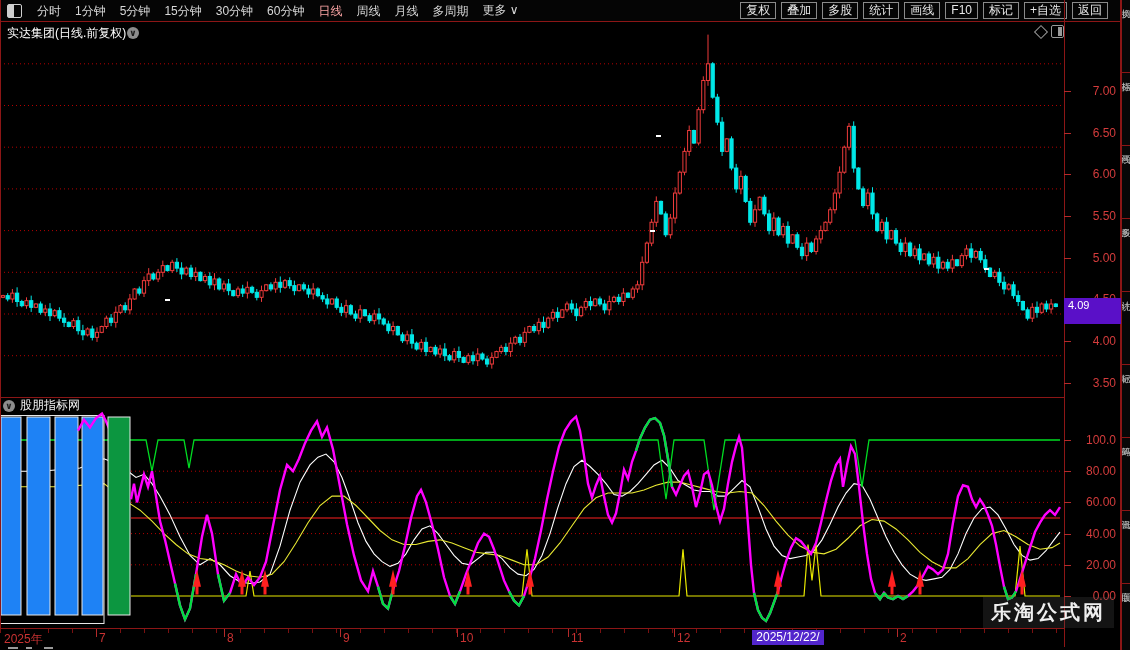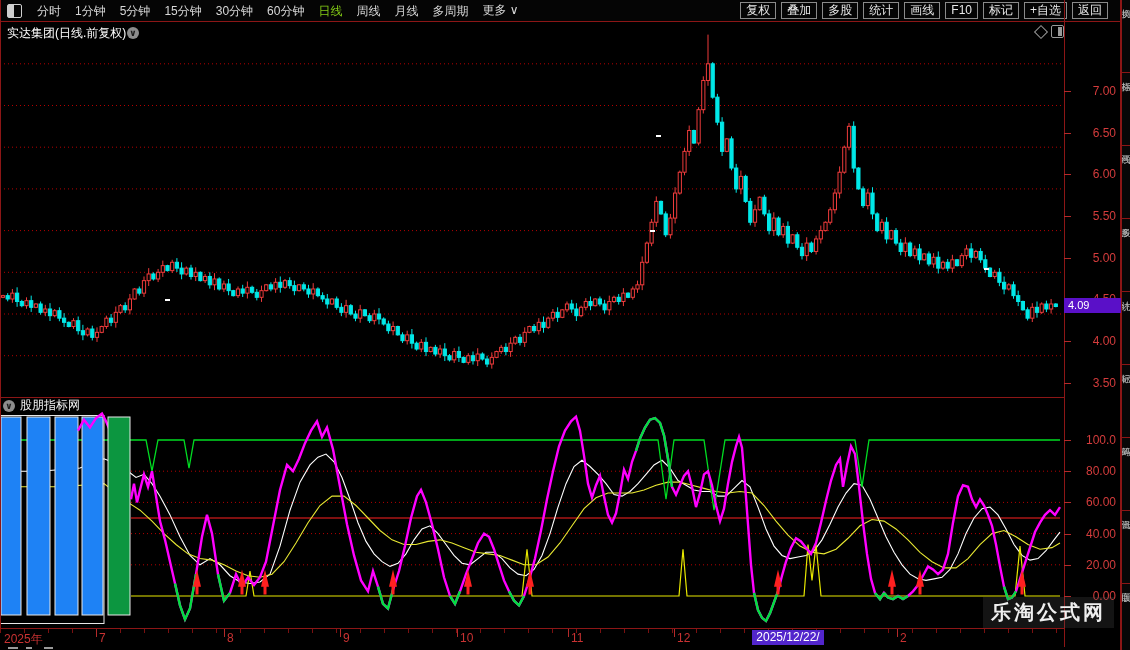--- a/index.html
+++ b/index.html
@@ -4,21 +4,21 @@
 <style>
   html,body{margin:0;padding:0;background:#000;}
   #app{position:relative;width:1130px;height:650px;background:#000;overflow:hidden;
        font-family:"Liberation Sans","DejaVu Sans",sans-serif;-webkit-font-smoothing:none;}
   
   #toolbar{position:absolute;left:0;top:0;width:1120px;height:21px;background:#050505;
            border-bottom:1px solid #8c1616;display:flex;align-items:center;}
   #tb-icon{width:13px;height:12px;border:1px solid #cfcfcf;border-radius:2px;margin:0 8px 0 7px;position:relative;}
   #tb-icon::after{content:"";position:absolute;left:0;top:0;width:6px;height:12px;background:#cfcfcf;}
   .ptab{color:#d8d8d8;font-size:12px;margin:0 7px;white-space:nowrap;cursor:default;}
-  .ptab.active{color:#84cc16;}
+  .ptab.active{color:#fca5a5;}
   #tb-right{margin-left:auto;display:flex;align-items:flex-end;gap:5px;padding-right:12px;}
   .tbtn{border:1px solid #8a8a8a;color:#e8e8e8;font-size:12px;padding:0px 5px;line-height:15px;white-space:nowrap;}
   
   #title-row{position:absolute;left:0;top:22px;width:920px;height:18px;}
   #chart-title{position:absolute;left:7px;top:3px;color:#ffffff;font-size:12px;}
   .circ-ico{position:absolute;width:12px;height:12px;border-radius:50%;background:#8d8d8d;color:#1a1a1a;
             font-size:9px;line-height:12px;text-align:center;font-weight:bold;}
   #win-ico-diamond{position:absolute;left:1036px;top:27px;width:8px;height:8px;border:1px solid #9a9a9a;transform:rotate(45deg);}
   #win-ico-pane{position:absolute;left:1051px;top:25px;width:11px;height:11px;border:1px solid #9a9a9a;border-radius:2px;}
   #win-ico-pane::after{content:"";position:absolute;right:1px;top:1px;width:4px;height:9px;background:#9a9a9a;}
@@ -26,21 +26,21 @@
   #main-svg{position:absolute;left:0;top:27px;}
   #ind-svg{position:absolute;left:0;top:398px;}
   #pane-borders div{position:absolute;background:#8c1616;}
   
   #ind-header{position:absolute;left:3px;top:399px;height:13px;display:flex;align-items:center;}
   #ind-header .circ-ico{position:relative;}
   #ind-title{color:#f2f2f2;font-size:12px;margin-left:5px;}
   
   .ax-label{position:absolute;color:#d43c3c;font-size:12px;width:50px;text-align:right;}
   .ax-tick{position:absolute;width:7px;height:1px;background:#b42a2a;}
-  #price-tag{position:absolute;left:1064px;width:55px;height:15px;background:#5a10c8;color:#fff;
+  #price-tag{position:absolute;left:1064px;width:55px;height:26px;background:#5a10c8;color:#fff;
              font-size:11px;line-height:15px;padding-left:4px;}
   
   #date-axis{position:absolute;left:0;top:628px;width:1064px;height:18px;
              border-top:1px solid #8c1616;border-bottom:1px solid #8c1616;background:#000;}
   #date-ticks{position:absolute;left:0;top:0;width:100%;height:4px;
               background:repeating-linear-gradient(90deg,#7a1010 0 1px,transparent 1px 24px);}
   .dlab{position:absolute;top:2px;color:#c83232;font-size:12px;white-space:nowrap;}
   .dtick{position:absolute;top:0;width:1px;height:8px;background:#b42a2a;}
   #date-highlight{position:absolute;top:1px;height:15px;background:#5226cc;color:#fff;font-size:12px;
                   line-height:15px;text-align:center;}

